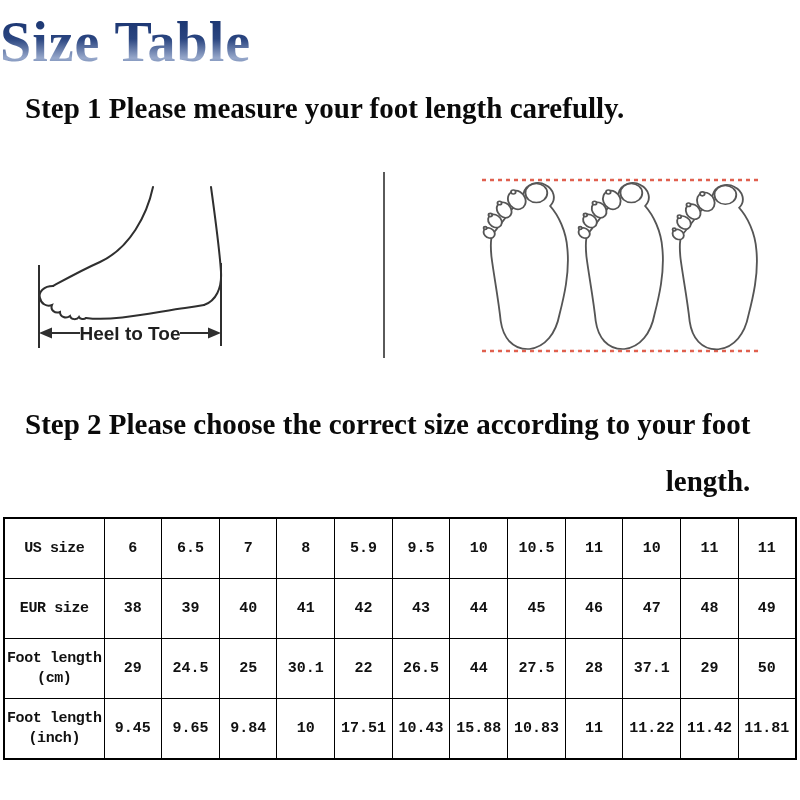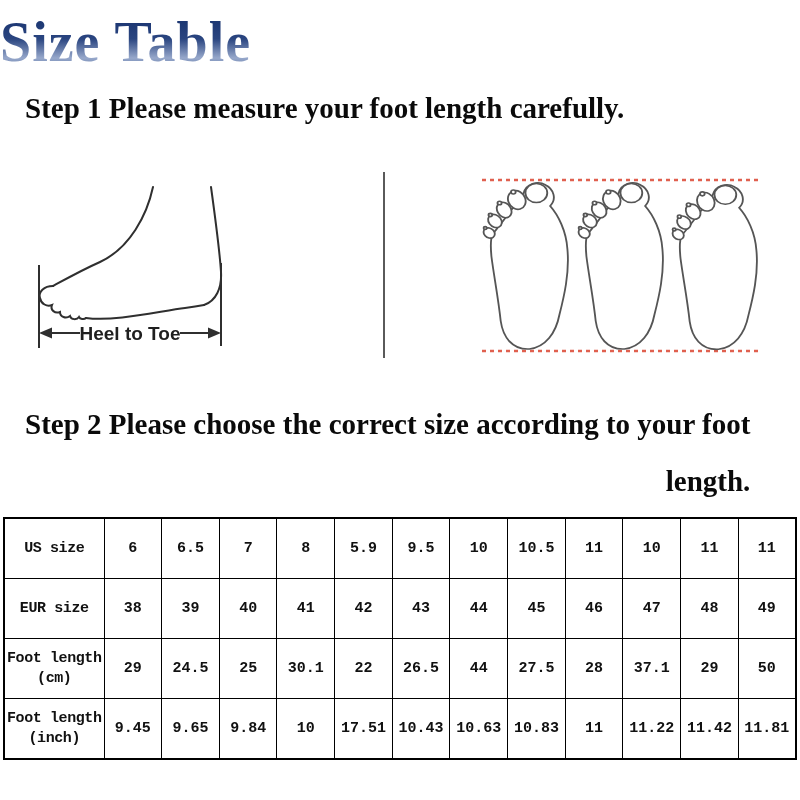--- a/index.html
+++ b/index.html
@@ -166,21 +166,21 @@
         <td>50</td>
       </tr>
       <tr>
         <td class="label-cell">Foot length<br>(inch)</td>
         <td>9.45</td>
         <td>9.65</td>
         <td>9.84</td>
         <td>10</td>
         <td>17.51</td>
         <td>10.43</td>
-        <td>10.63</td>
+        <td>15.88</td>
         <td>10.83</td>
         <td>11</td>
         <td>11.22</td>
         <td>11.42</td>
         <td>11.81</td>
       </tr>
     </tbody>
 </table>
 
 </body></html>

